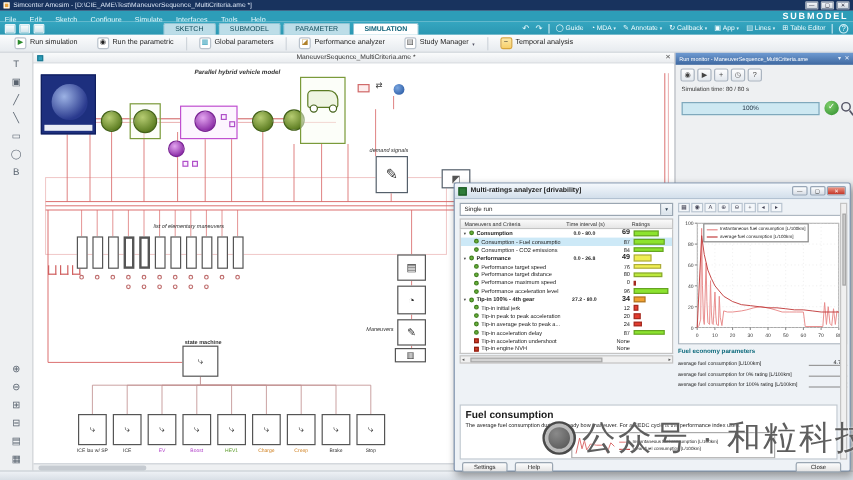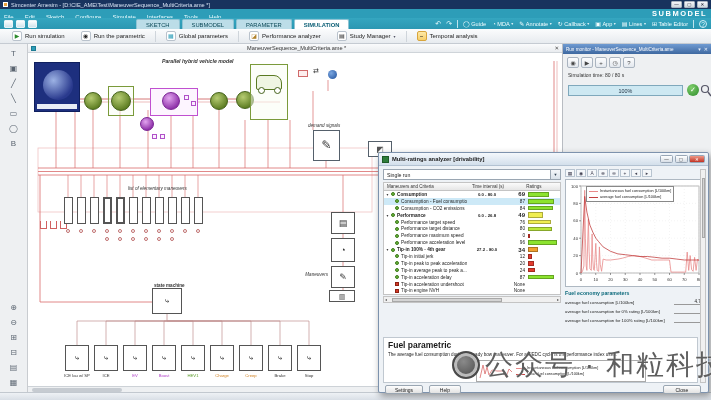--- a/index.html
+++ b/index.html
@@ -737,21 +737,21 @@
             <span class="pval">0</span>
           </div>
         </div>
     </div>
 
     <div id="an-vscroll">
       <div id="an-vthumb"></div>
     </div>
 
     <div id="an-detail">
-      <div id="detail-heading">Fuel parametric</div>
+      <div id="detail-heading">Fuel consumption</div>
       <div id="detail-desc">The average fuel consumption during a steady bow maneuver. For a NEDC cycle is the performance index used.</div>
       <div id="mini-chart">
         <svg width="34" height="18">
           <polyline points="1,16 4,3 6,12 8,5 10,13 13,8 18,9 24,9 27,15 30,7 33,10" fill="none" stroke="#d96a6a" stroke-width="0.8"></polyline>
         </svg>
         <div id="mini-legend">
             <div class="lrow">
               <span class="lswatch" style="background: rgb(232, 138, 138);"></span>
               <span class="ltext">Instantaneous fuel consumption [L/100km]</span>
             </div>

